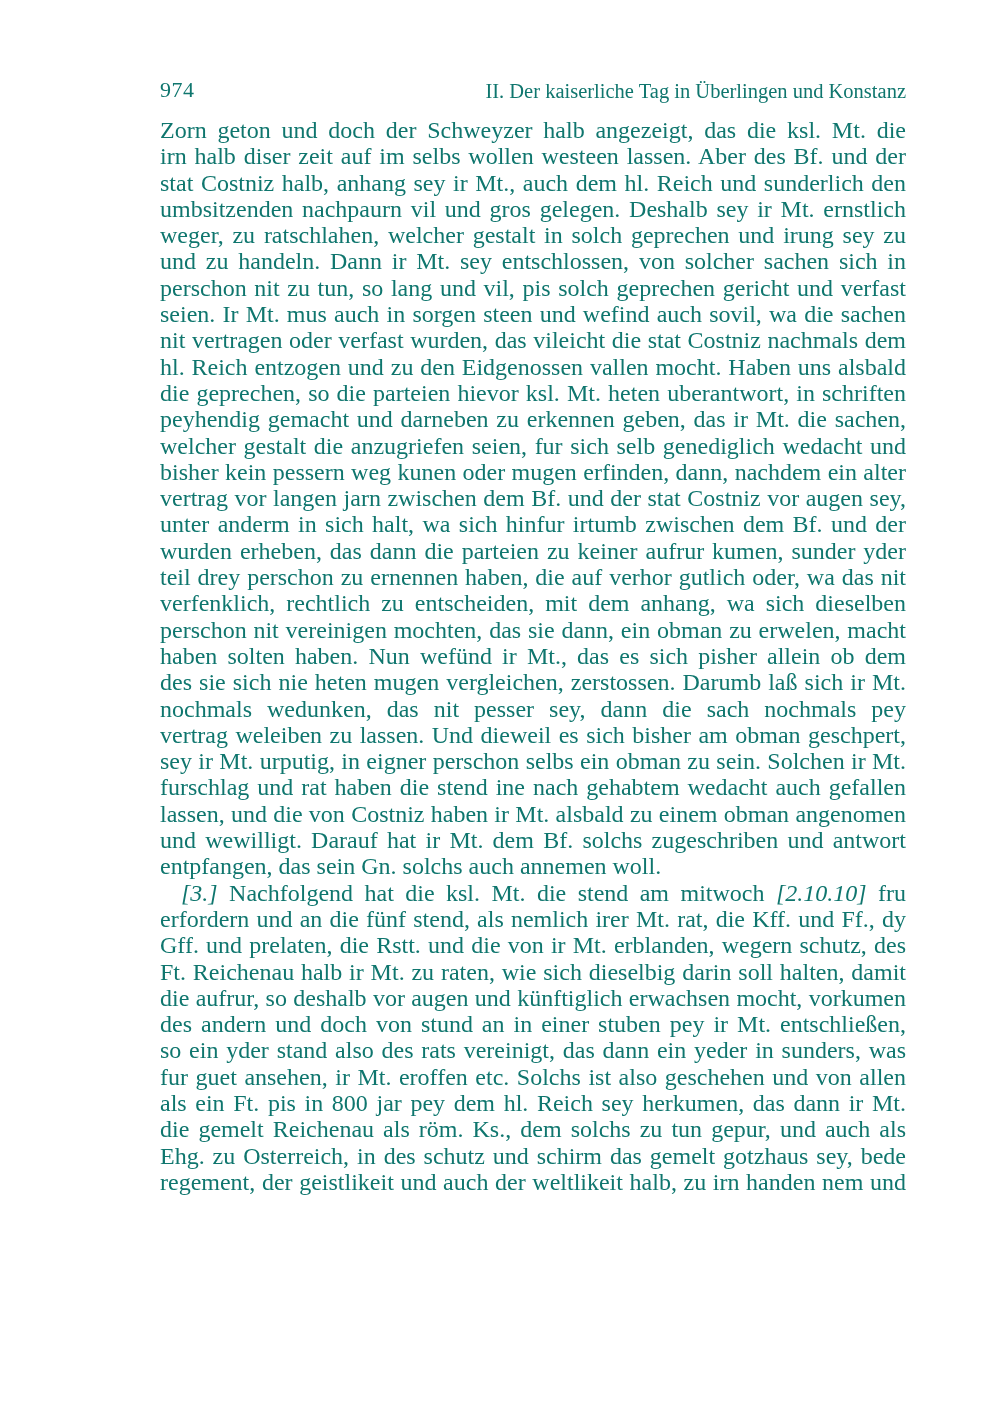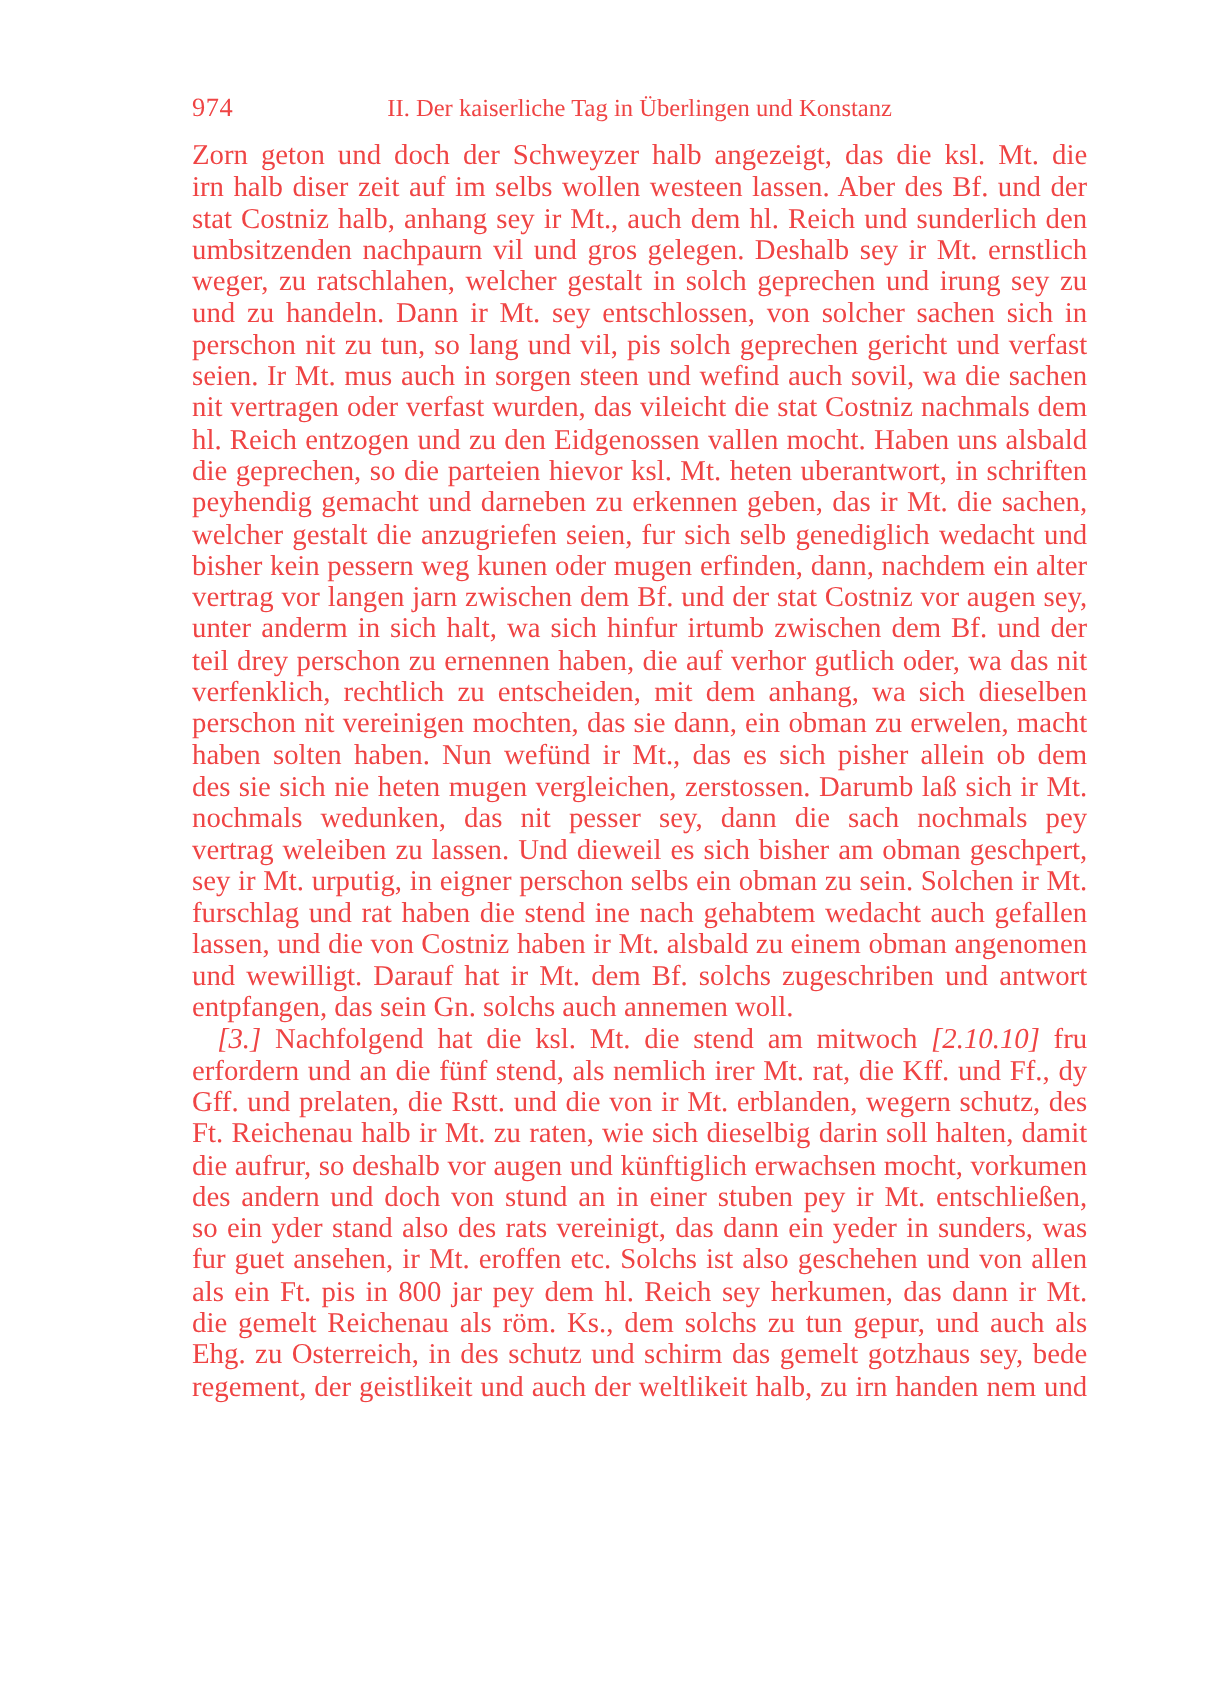--- a/index.html
+++ b/index.html
@@ -6,21 +6,21 @@
     margin: 0;
     padding: 0;
     background: #ffffff;
   }
   .page {
     position: relative;
     width: 1004px;
     height: 1418px;
     background: #ffffff;
     font-family: "Liberation Serif", "DejaVu Serif", serif;
-    color: #ef4444;
+    color: #0f766e;
     overflow: hidden;
   }
   .header {
     position: absolute;
     left: 160px;
     top: 78px;
     width: 746px;
     height: 28px;
   }
   .page-number {
@@ -29,21 +29,21 @@
     top: 0;
     font-size: 22px;
     line-height: 24px;
     letter-spacing: 0.5px;
   }
   .running-title {
     position: absolute;
     left: 0;
     right: 0;
     top: 1px;
-    text-align: center;
+    text-align: right;
     font-size: 20.5px;
     line-height: 24px;
   }
   .text-body {
     position: absolute;
     left: 160px;
     top: 117px;
     width: 746px;
   }
   .paragraph {
@@ -87,20 +87,21 @@
         <div class="line">perschon nit zu tun, so lang und vil, pis solch geprechen gericht und verfast</div>
         <div class="line">seien. Ir Mt. mus auch in sorgen steen und wefind auch sovil, wa die sachen</div>
         <div class="line">nit vertragen oder verfast wurden, das vileicht die stat Costniz nachmals dem</div>
         <div class="line">hl. Reich entzogen und zu den Eidgenossen vallen mocht. Haben uns alsbald</div>
         <div class="line">die geprechen, so die parteien hievor ksl. Mt. heten uberantwort, in schriften</div>
         <div class="line">peyhendig gemacht und darneben zu erkennen geben, das ir Mt. die sachen,</div>
         <div class="line">welcher gestalt die anzugriefen seien, fur sich selb genediglich wedacht und</div>
         <div class="line">bisher kein pessern weg kunen oder mugen erfinden, dann, nachdem ein alter</div>
         <div class="line">vertrag vor langen jarn zwischen dem Bf. und der stat Costniz vor augen sey, der</div>
         <div class="line">unter anderm in sich halt, wa sich hinfur irtumb zwischen dem Bf. und der statt</div>
+        <div class="line">wurden erheben, das dann die parteien zu keiner aufrur kumen, sunder yder</div>
         <div class="line">teil drey perschon zu ernennen haben, die auf verhor gutlich oder, wa das nit</div>
         <div class="line">verfenklich, rechtlich zu entscheiden, mit dem anhang, wa sich dieselben sechs</div>
         <div class="line">perschon nit vereinigen mochten, das sie dann, ein obman zu erwelen, macht</div>
         <div class="line">haben solten haben. Nun wefünd ir Mt., das es sich pisher allein ob dem obman,</div>
         <div class="line">des sie sich nie heten mugen vergleichen, zerstossen. Darumb laß sich ir Mt.</div>
         <div class="line">nochmals wedunken, das nit pesser sey, dann die sach nochmals pey gemeltem</div>
         <div class="line">vertrag weleiben zu lassen. Und dieweil es sich bisher am obman geschpert,</div>
         <div class="line">sey ir Mt. urputig, in eigner perschon selbs ein obman zu sein. Solchen ir Mt.</div>
         <div class="line">furschlag und rat haben die stend ine nach gehabtem wedacht auch gefallen</div>
         <div class="line">lassen, und die von Costniz haben ir Mt. alsbald zu einem obman angenomen</div>

